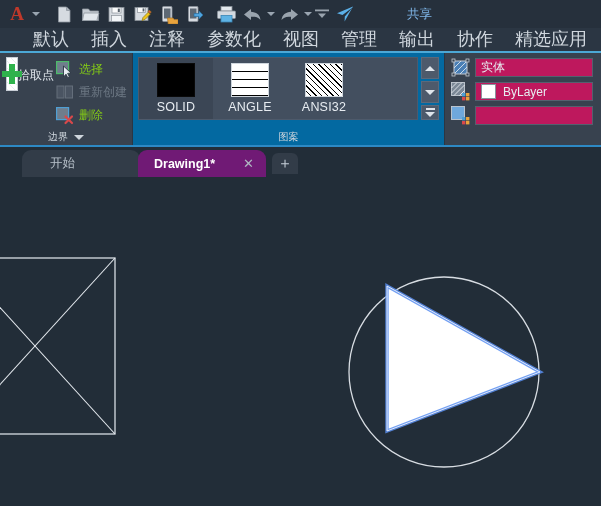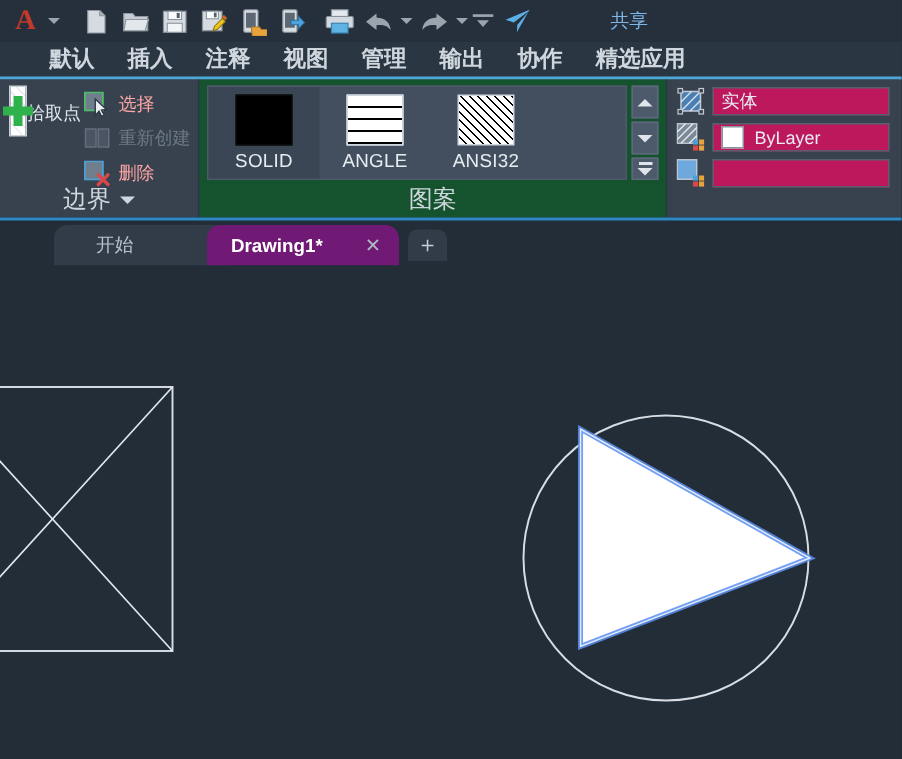--- a/index.html
+++ b/index.html
@@ -78,25 +78,24 @@
     left: 0; top: 28px;
     width: 601px; height: 23px;
     background: #2b3643;
     display: flex;
     align-items: center;
     box-sizing: border-box;
     padding-left: 22px;
   }
   .ribbon-tab {
     color: #cfd6dd;
-    font-size: 15px;
+    font-size: 18px;
     padding: 0 11px;
     white-space: nowrap;
     line-height: 23px;
-    font-weight: bold;
   }
 
   
   .ribbon-body {
     position: absolute;
     left: 0; top: 51px;
     width: 601px; height: 94px;
     background: #38424f;
     border-top: 2px solid #4ca8d6;
     box-sizing: border-box;
@@ -157,52 +156,52 @@
     align-items: center;
     height: 23px;
   }
   .small-btn .sb-icon {
     width: 18px; height: 18px;
     flex: 0 0 auto;
     position: relative;
     margin-right: 5px;
   }
   .sb-label {
-    color: #fca5a5;
+    color: #84cc16;
     font-size: 12px;
     white-space: nowrap;
   }
   .small-btn.disabled .sb-label { color: #6d7884; }
   .panel-title {
     position: absolute;
     left: 0; bottom: 1px;
     width: 100%;
     text-align: center;
     color: #cfd6dd;
-    font-size: 16px;
+    font-size: 10px;
     display: flex;
     align-items: center;
     justify-content: center;
   }
   .panel-title .pt-caret {
     margin-left: 6px;
     width: 0; height: 0;
     border-left: 5px solid transparent;
     border-right: 5px solid transparent;
     border-top: 5px solid #cfd6dd;
   }
 
   
   .panel-pattern {
     position: relative;
     width: 312px;
     height: 92px;
     box-sizing: border-box;
     border-right: 1px solid #2b3643;
-    background: #14532d;
+    background: #0369a1;
   }
   .pattern-strip {
     position: absolute;
     left: 5px; top: 4px;
     right: 26px;
     height: 63px;
     display: flex;
     align-items: flex-start;
     background: #434f5f;
     border: 1px solid #4e5a6b;
@@ -340,21 +339,21 @@
     position: absolute;
     top: 3px;
     height: 27px;
     display: flex;
     align-items: center;
     color: #b9c2cb;
     font-size: 12.5px;
     box-sizing: border-box;
   }
   .ftab.start {
-    left: 36px;
+    left: 22px;
     width: 118px;
     background: #323c48;
     border-radius: 9px 9px 0 0;
     padding-left: 28px;
   }
   .ftab.active {
     left: 138px;
     width: 128px;
     background: #701a75;
     border-radius: 9px 9px 0 0;
@@ -507,20 +506,21 @@
         <path d="M18 1.5 L2 8.2 L7.5 10 L17.6 2.4 L9.8 11.6 L9.6 16.5 Z" fill="#5bb0e8"></path>
       </svg>
       <span class="share-label">共享</span>
     </div>
   </div>
 
   <div class="ribbon-tabs">
     <div class="ribbon-tab">默认</div>
     <div class="ribbon-tab">插入</div>
     <div class="ribbon-tab">注释</div>
+    <div class="ribbon-tab">参数化</div>
     <div class="ribbon-tab">视图</div>
     <div class="ribbon-tab">管理</div>
     <div class="ribbon-tab">输出</div>
     <div class="ribbon-tab">协作</div>
     <div class="ribbon-tab">精选应用</div>
   </div>
 
   <div class="ribbon-body">
 
     <div class="panel-boundaries">

